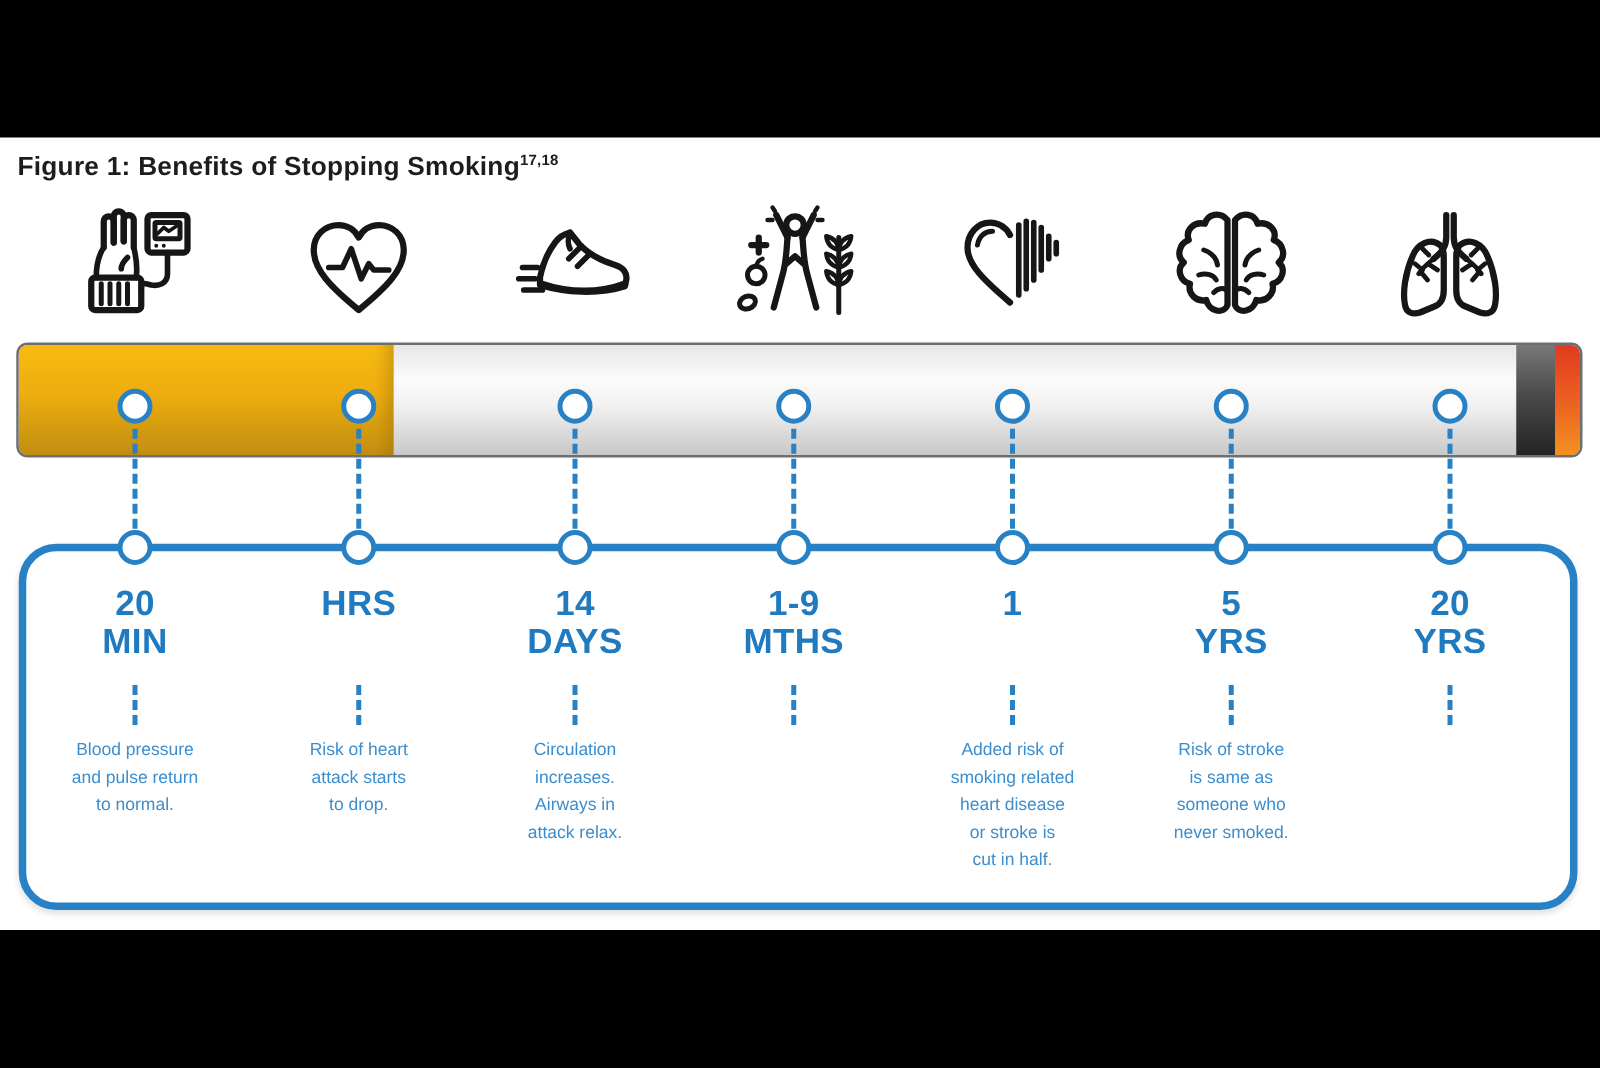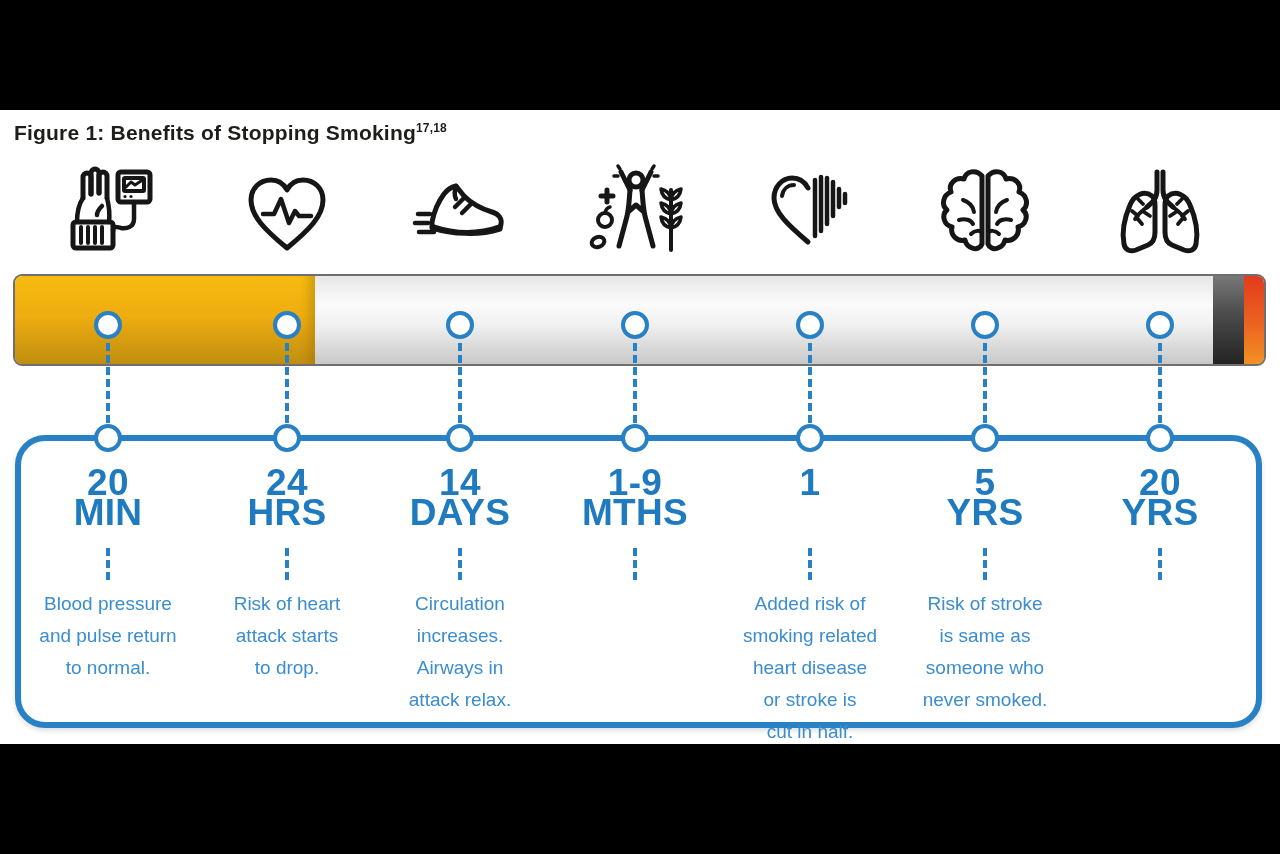--- a/index.html
+++ b/index.html
@@ -78,25 +78,25 @@
   }
   .mini-dash {
     position: absolute; left: 50%; transform: translateX(-50%);
     top: 386px; height: 32px; width: 0;
     border-left: 4px dashed var(--accent-blue, #2781c4);
   }
 
   .time-label {
     position: absolute; top: 306px; width: 100%; text-align: center;
     color: var(--label-blue, #1f7ac0); font-weight: 700;
-    font-size: 37px; line-height: 30px; letter-spacing: 0.3px;
+    font-size: 28px; line-height: 30px; letter-spacing: 0.3px;
   }
   .description {
     position: absolute; top: 426px; width: 100%; text-align: center;
-    color: var(--desc-blue, #3a8dce); font-size: 19px; line-height: 32px;
+    color: var(--desc-blue, #3a8dce); font-size: 14px; line-height: 22px;
     white-space: pre-line;
   }
 </style>
 </head>
 <body>
 
 <div class="stage">
   <div class="letterbox top"></div>
   <div class="content-area"></div>
   <div class="letterbox bottom"></div>
@@ -146,21 +146,20 @@
     <div class="icon-box">
           <svg viewBox="0 0 100 100" fill="none" stroke="var(--icon-ink,#161616)" stroke-width="5" stroke-linecap="round" stroke-linejoin="round">
             <path d="M50 86 C28 68 14 54 14 38 C14 26 23 18 34 18 C41 18 47 22 50 28 C53 22 59 18 66 18 C77 18 86 26 86 38 C86 54 72 68 50 86 Z"></path>
             <path d="M26 52 h11 l7 -15 8 24 6 -12 4 5 h12" stroke-width="4.5"></path>
           </svg>
         </div>
     <div class="bar-dot"></div>
     <div class="connector"></div>
     <div class="panel-dot"></div>
     <div class="time-label">
-      <div>24</div>
       <div>HRS</div>
     </div>
     <div class="mini-dash"></div>
     <div class="description">Risk of heart
 attack starts
 to drop.</div>
   </div>
       <div class="column" style="left: 360px;">
     <div class="icon-box">
           <svg viewBox="0 0 100 100" fill="none" stroke="var(--icon-ink,#161616)" stroke-width="5" stroke-linecap="round" stroke-linejoin="round">

